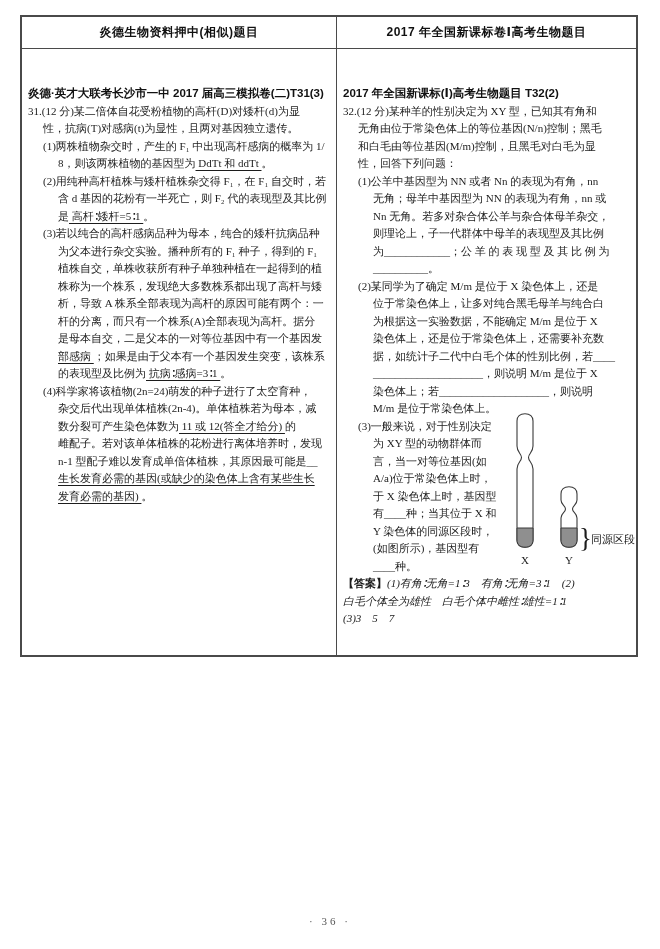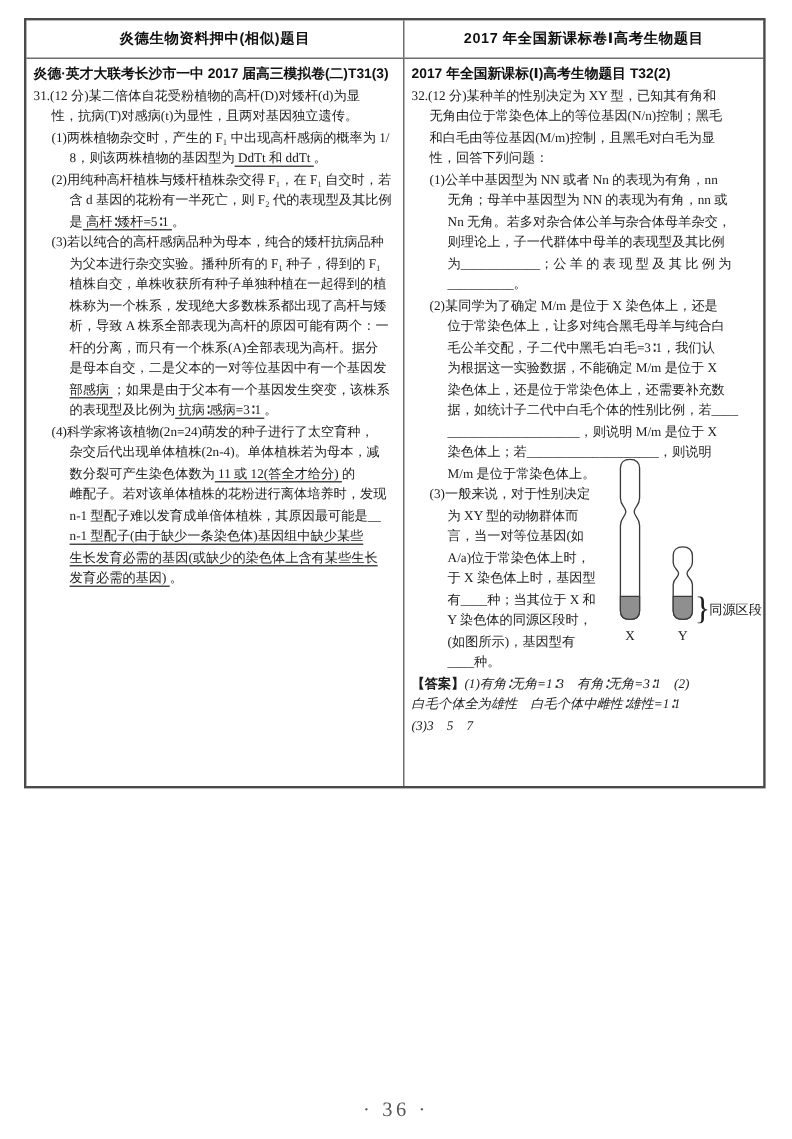--- a/index.html
+++ b/index.html
@@ -18,39 +18,39 @@
   .body-row{display:flex;flex:1;min-height:0;}
   .cell-left{width:315px;border-right:1.5px solid #4a4a4a;box-sizing:border-box;flex:none;}
   .cell-right{flex:1;min-width:0;}
   .header-cell{
     display:flex;align-items:center;justify-content:center;
     font-family:"Liberation Sans","DejaVu Sans",sans-serif;
     font-weight:700;font-size:12px;letter-spacing:.5px;color:#111;
   }
   .content{
     position:relative;height:100%;box-sizing:border-box;
-    padding:5px 2px 0 6px;overflow:hidden;
+    padding:5px 2px 0 6px;overflow:hidden;margin-top:31px;
   }
   .col-title{
     font-family:"Liberation Sans","DejaVu Sans",sans-serif;
     font-weight:700;font-size:11.5px;line-height:17.5px;white-space:pre;color:#111;
   }
   .line{font-size:11px;line-height:17.5px;white-space:pre;}
   .ind0{padding-left:0;}
   .ind1{padding-left:15px;}
   .ind2{padding-left:30px;}
   .line span.u{text-decoration:underline;text-underline-offset:3px;text-decoration-thickness:1px;}
   .line span.b{font-family:"Liberation Sans","DejaVu Sans",sans-serif;font-weight:700;font-style:normal;}
   .line span.ans{font-style:italic;}
   .figure{
     position:absolute;top:333px;left:178px;width:130px;height:158px;
   }
   .page-number{
     position:absolute;left:0;right:0;top:915px;text-align:center;
-    font-size:17px;color:#555;letter-spacing:3px;
+    font-size:11px;color:#555;letter-spacing:3px;
   }
 </style>
 </head>
 <body>
 
 <div class="sheet">
 
   <div class="qtable">
 
     <div class="header-row">
@@ -82,21 +82,20 @@
               <div class="line ind2"><span>析，导致 A 株系全部表现为高杆的原因可能有两个：一</span></div>
               <div class="line ind2"><span>杆的分离，而只有一个株系(A)全部表现为高杆。据分</span></div>
               <div class="line ind2"><span>是母本自交，二是父本的一对等位基因中有一个基因发</span></div>
               <div class="line ind2"><span class="u">部感病 </span><span>；如果是由于父本有一个基因发生突变，该株系</span></div>
               <div class="line ind2"><span>的表现型及比例为</span><span class="u"> 抗病∶感病=3∶1 </span><span>。</span></div>
               <div class="line ind1"><span>(4)科学家将该植物(2n=24)萌发的种子进行了太空育种，</span></div>
               <div class="line ind2"><span>杂交后代出现单体植株(2n-4)。单体植株若为母本，减</span></div>
               <div class="line ind2"><span>数分裂可产生染色体数为</span><span class="u"> 11 或 12(答全才给分) </span><span>的</span></div>
               <div class="line ind2"><span>雌配子。若对该单体植株的花粉进行离体培养时，发现</span></div>
               <div class="line ind2"><span>n-1 型配子难以发育成单倍体植株，其原因最可能是</span><span>__</span></div>
-              <div class="line ind2"><span class="u">n-1 型配子(由于缺少一条染色体)基因组中缺少某些</span></div>
               <div class="line ind2"><span class="u">生长发育必需的基因(或缺少的染色体上含有某些生长</span></div>
               <div class="line ind2"><span class="u">发育必需的基因) </span><span>。</span></div>
             </div>
         </div>
       </div>
 
       <div class="cell-right">
         <div class="content">
           <div class="col-title">2017 年全国新课标(Ⅰ)高考生物题目 T32(2)</div>
           <div>
@@ -105,21 +104,20 @@
               <div class="line ind1"><span>和白毛由等位基因(M/m)控制，且黑毛对白毛为显</span></div>
               <div class="line ind1"><span>性，回答下列问题：</span></div>
               <div class="line ind1"><span>(1)公羊中基因型为 NN 或者 Nn 的表现为有角，nn</span></div>
               <div class="line ind2"><span>无角；母羊中基因型为 NN 的表现为有角，nn 或</span></div>
               <div class="line ind2"><span>Nn 无角。若多对杂合体公羊与杂合体母羊杂交，</span></div>
               <div class="line ind2"><span>则理论上，子一代群体中母羊的表现型及其比例</span></div>
               <div class="line ind2"><span>为____________；公 羊 的 表 现 型 及 其 比 例 为</span></div>
               <div class="line ind2"><span>__________。</span></div>
               <div class="line ind1"><span>(2)某同学为了确定 M/m 是位于 X 染色体上，还是</span></div>
               <div class="line ind2"><span>位于常染色体上，让多对纯合黑毛母羊与纯合白</span></div>
-              <div class="line ind2"><span>毛公羊交配，子二代中黑毛∶白毛=3∶1，我们认</span></div>
               <div class="line ind2"><span>为根据这一实验数据，不能确定 M/m 是位于 X</span></div>
               <div class="line ind2"><span>染色体上，还是位于常染色体上，还需要补充数</span></div>
               <div class="line ind2"><span>据，如统计子二代中白毛个体的性别比例，若____</span></div>
               <div class="line ind2"><span>____________________，则说明 M/m 是位于 X</span></div>
               <div class="line ind2"><span>染色体上；若____________________，则说明</span></div>
               <div class="line ind2"><span>M/m 是位于常染色体上。</span></div>
               <div class="line ind1"><span>(3)一般来说，对于性别决定</span></div>
               <div class="line ind2"><span>为 XY 型的动物群体而</span></div>
               <div class="line ind2"><span>言，当一对等位基因(如</span></div>
               <div class="line ind2"><span>A/a)位于常染色体上时，</span></div>

